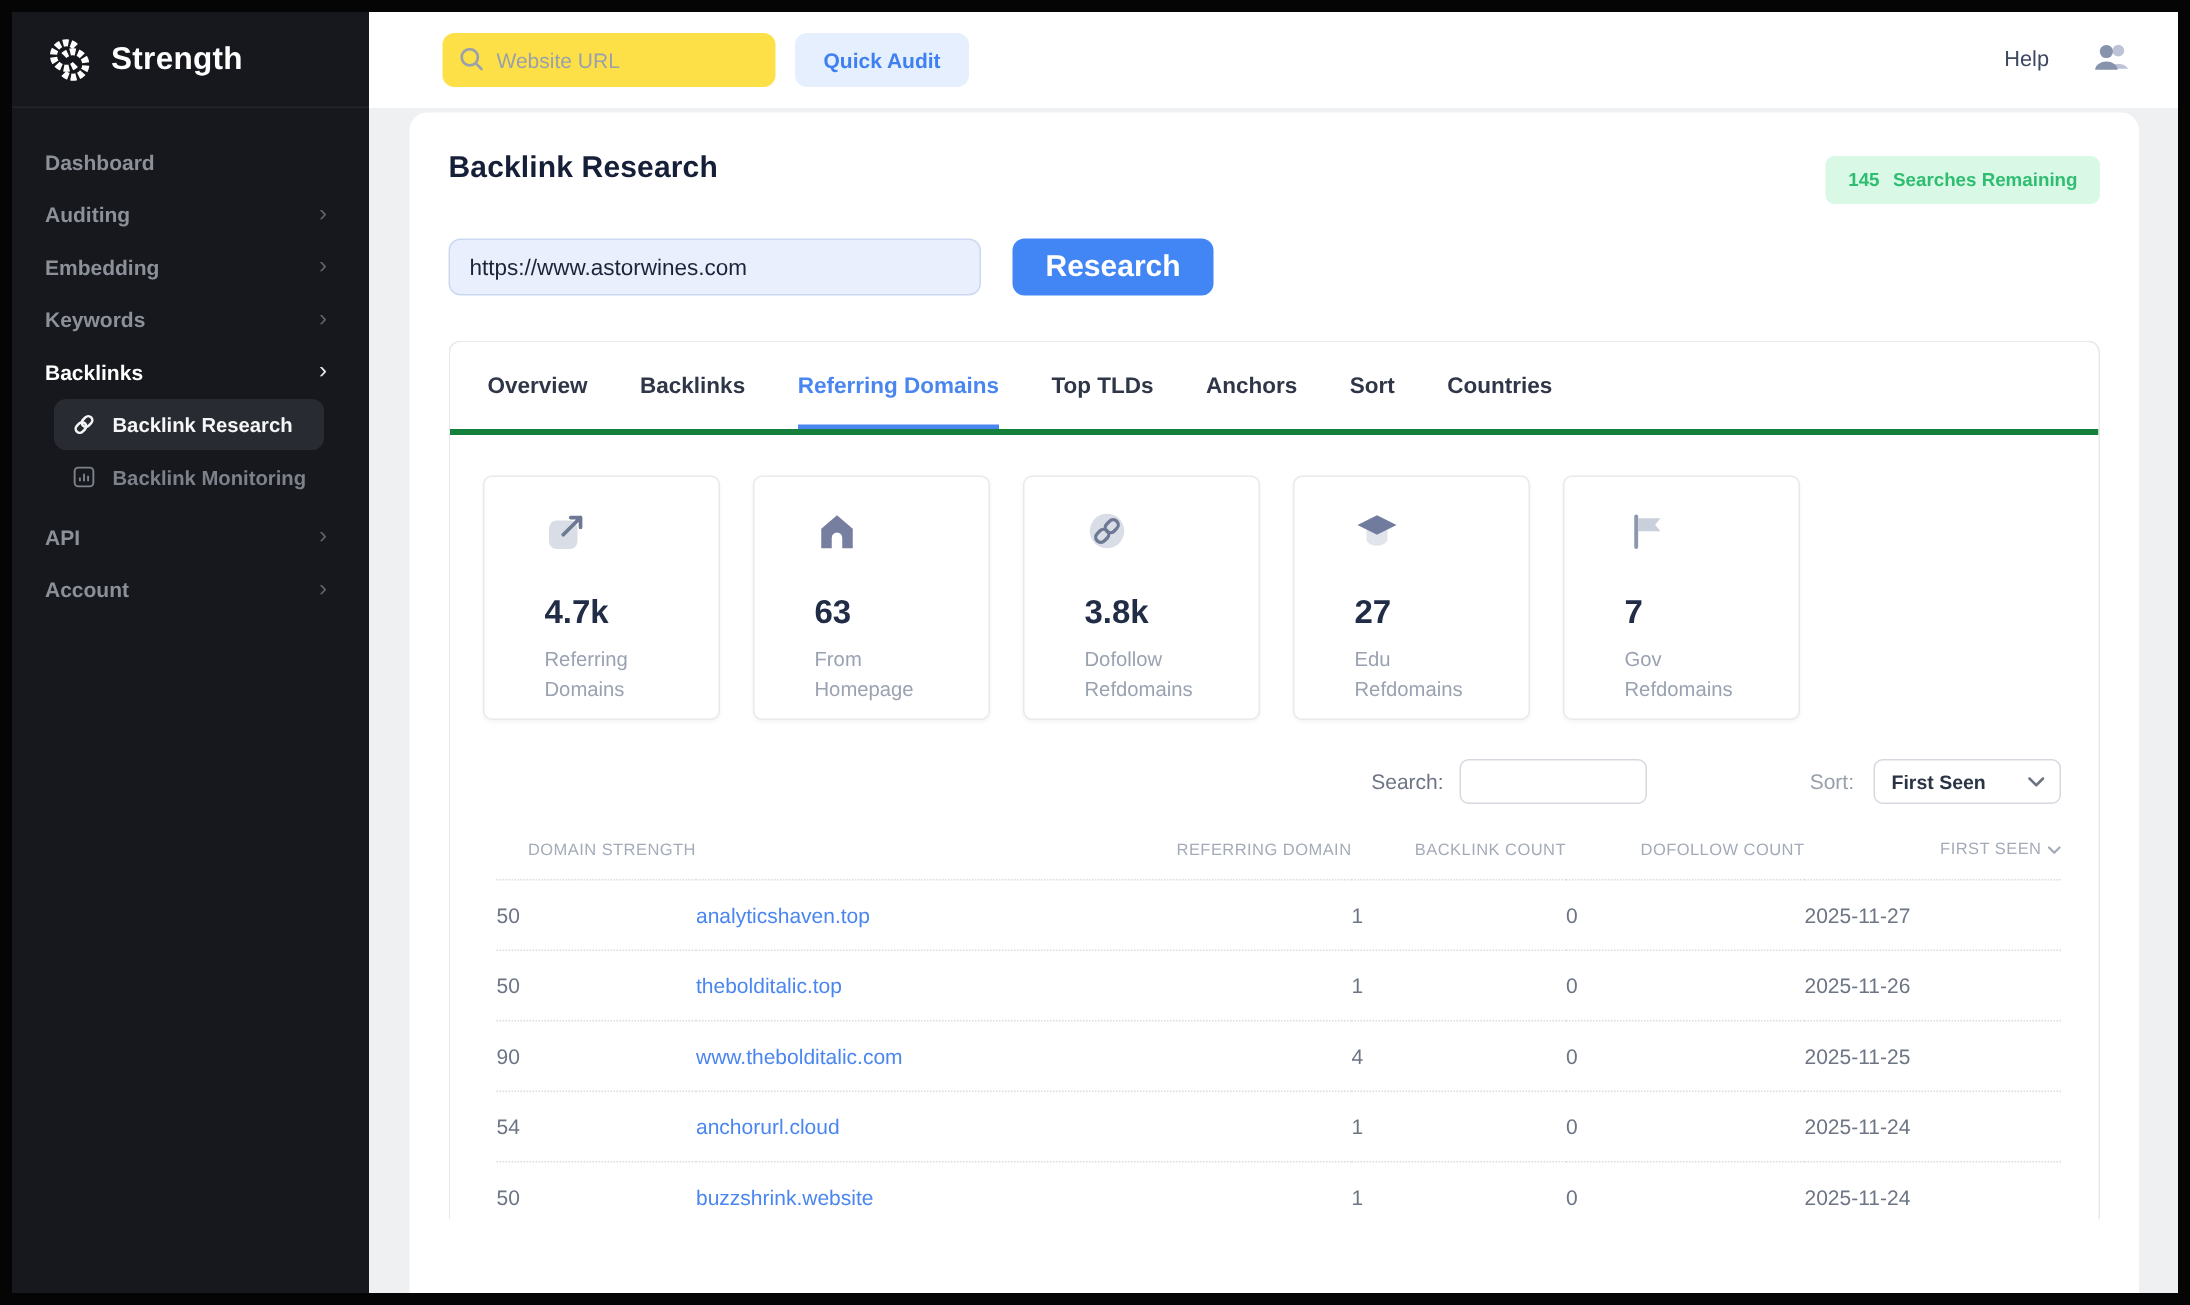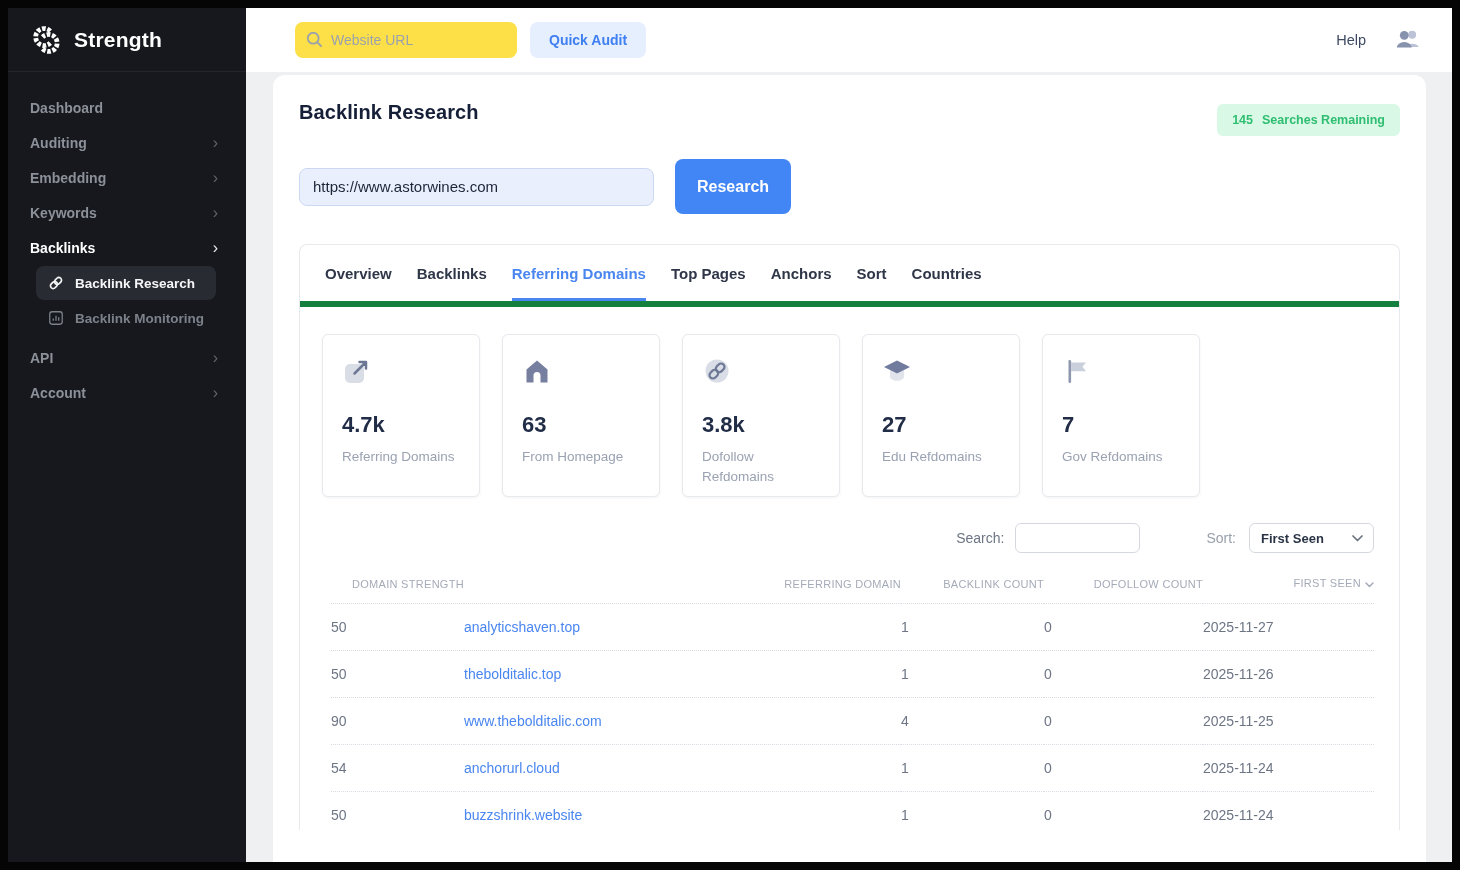--- a/index.html
+++ b/index.html
@@ -43,35 +43,35 @@
   .card { background:#ffffff; border-radius:12px 12px 0 0; height:100%; padding:26px 26px 0; overflow:hidden; }
 
   .header-row { display:flex; justify-content:space-between; align-items:flex-start; }
   .page-title { color:#161f38; font-size:20px; font-weight:bold; letter-spacing:.1px; }
   .page-subtitle { margin-top:10px; color:#a3abba; font-size:13.5px; }
   .badge { margin-top:3px; background:#d9f8e6; border-radius:6px; padding:9px 15px; display:flex; gap:9px; align-items:flex-start; }
   .badge span { color:#2fbe71; font-size:12.5px; font-weight:bold; }
 
   .url-row { margin-top:23px; display:flex; align-items:center; }
   .url-input { width:355px; height:38px; background:#e9effc; border:1px solid #ccd8f1; border-radius:8px; padding:0 13px; font-size:15px; color:#1c2538; font-family:inherit; outline:none; }
-  .research-btn { margin-left:21px; height:55px; padding:0 22px; background:#4285f4; border:none; border-radius:8px; color:#ffffff; font-size:16px; font-weight:bold; cursor:pointer; font-family:inherit; }
+  .research-btn { margin-left:21px; height:38px; padding:0 22px; background:#4285f4; border:none; border-radius:8px; color:#ffffff; font-size:20px; font-weight:bold; cursor:pointer; font-family:inherit; }
 
   .panel { margin-top:30px; border:1px solid #e7e9ed; border-bottom:none; border-radius:8px 8px 0 0; height:calc(100% - 175px); overflow:hidden; }
-  .tabs { display:flex; gap:25px; padding:0 25px; height:62px; border-bottom:6px solid #15803d; }
+  .tabs { display:flex; gap:35px; padding:0 25px; height:62px; border-bottom:4px solid #15803d; }
   .tab { display:flex; align-items:center; height:100%; border-bottom:3px solid transparent; padding-top:3px; color:#2e3648; font-size:15px; font-weight:bold; cursor:pointer; white-space:nowrap; }
   .tab.active { color:#4a86f0; border-bottom-color:#4a86f0; }
 
   .stats-row { display:flex; gap:22px; padding:27px 22px 0; }
-  .stat-card { width:158px; height:163px; border:1px solid #e7e9ed; border-radius:6px; box-shadow:0 1px 3px rgba(20,30,60,.05); padding:21px 19px; background:#fff; }
+  .stat-card { width:158px; height:163px; border:1px solid #e7e9ed; border-radius:6px; box-shadow:0 1px 3px rgba(20,30,60,.05); padding:21px 40px; background:#fff; }
   .stat-icon { width:30px; height:30px; }
   .stat-value { margin-top:26px; color:#212d47; font-size:22px; font-weight:bold; }
   .stat-label { margin-top:9px; color:#9aa2b1; font-size:13.5px; line-height:1.45; }
 
   .controls-row { display:flex; align-items:center; justify-content:flex-end; padding:26px 25px 8px; }
-  .search-group { display:flex; align-items:center; gap:11px; margin-right:66px; }
+  .search-group { display:flex; align-items:center; gap:11px; margin-right:108px; }
   .search-group label { color:#6d7584; font-size:14px; }
   .table-search { width:125px; height:30px; border:1px solid #d5d9df; border-radius:6px; padding:0 8px; font-size:13px; color:#2a3445; font-family:inherit; outline:none; }
   .sort-group { display:flex; align-items:center; gap:13px; }
   .sort-group label { color:#98a0ac; font-size:14px; }
   .sort-select { width:125px; height:30px; border:1px solid #d5d9df; border-radius:6px; display:flex; align-items:center; justify-content:space-between; padding:0 10px 0 11px; cursor:pointer; background:#fff; }
   .sort-select span { color:#2a3445; font-size:13px; font-weight:bold; }
 
   table.data { border-collapse:collapse; margin:2px 25px 0 31px; width:calc(100% - 56px); table-layout:fixed; }
   table.data th { text-align:right; font-size:11px; color:#a4abb8; font-weight:normal; text-transform:uppercase; letter-spacing:.3px; padding:14px 0 13px; border-bottom:1px dotted #d8dce2; }
   table.data th .hdr-chev { vertical-align:-1px; margin-left:4px; }
@@ -217,21 +217,21 @@
 
               <div class="tab">
                 <span>Backlinks</span>
               </div>
 
               <div class="tab active">
                 <span>Referring Domains</span>
               </div>
 
               <div class="tab">
-                <span>Top Pages</span>
+                <span>Top TLDs</span>
               </div>
 
               <div class="tab">
                 <span>Anchors</span>
               </div>
 
               <div class="tab">
                 <span>Sort</span>
               </div>
 

